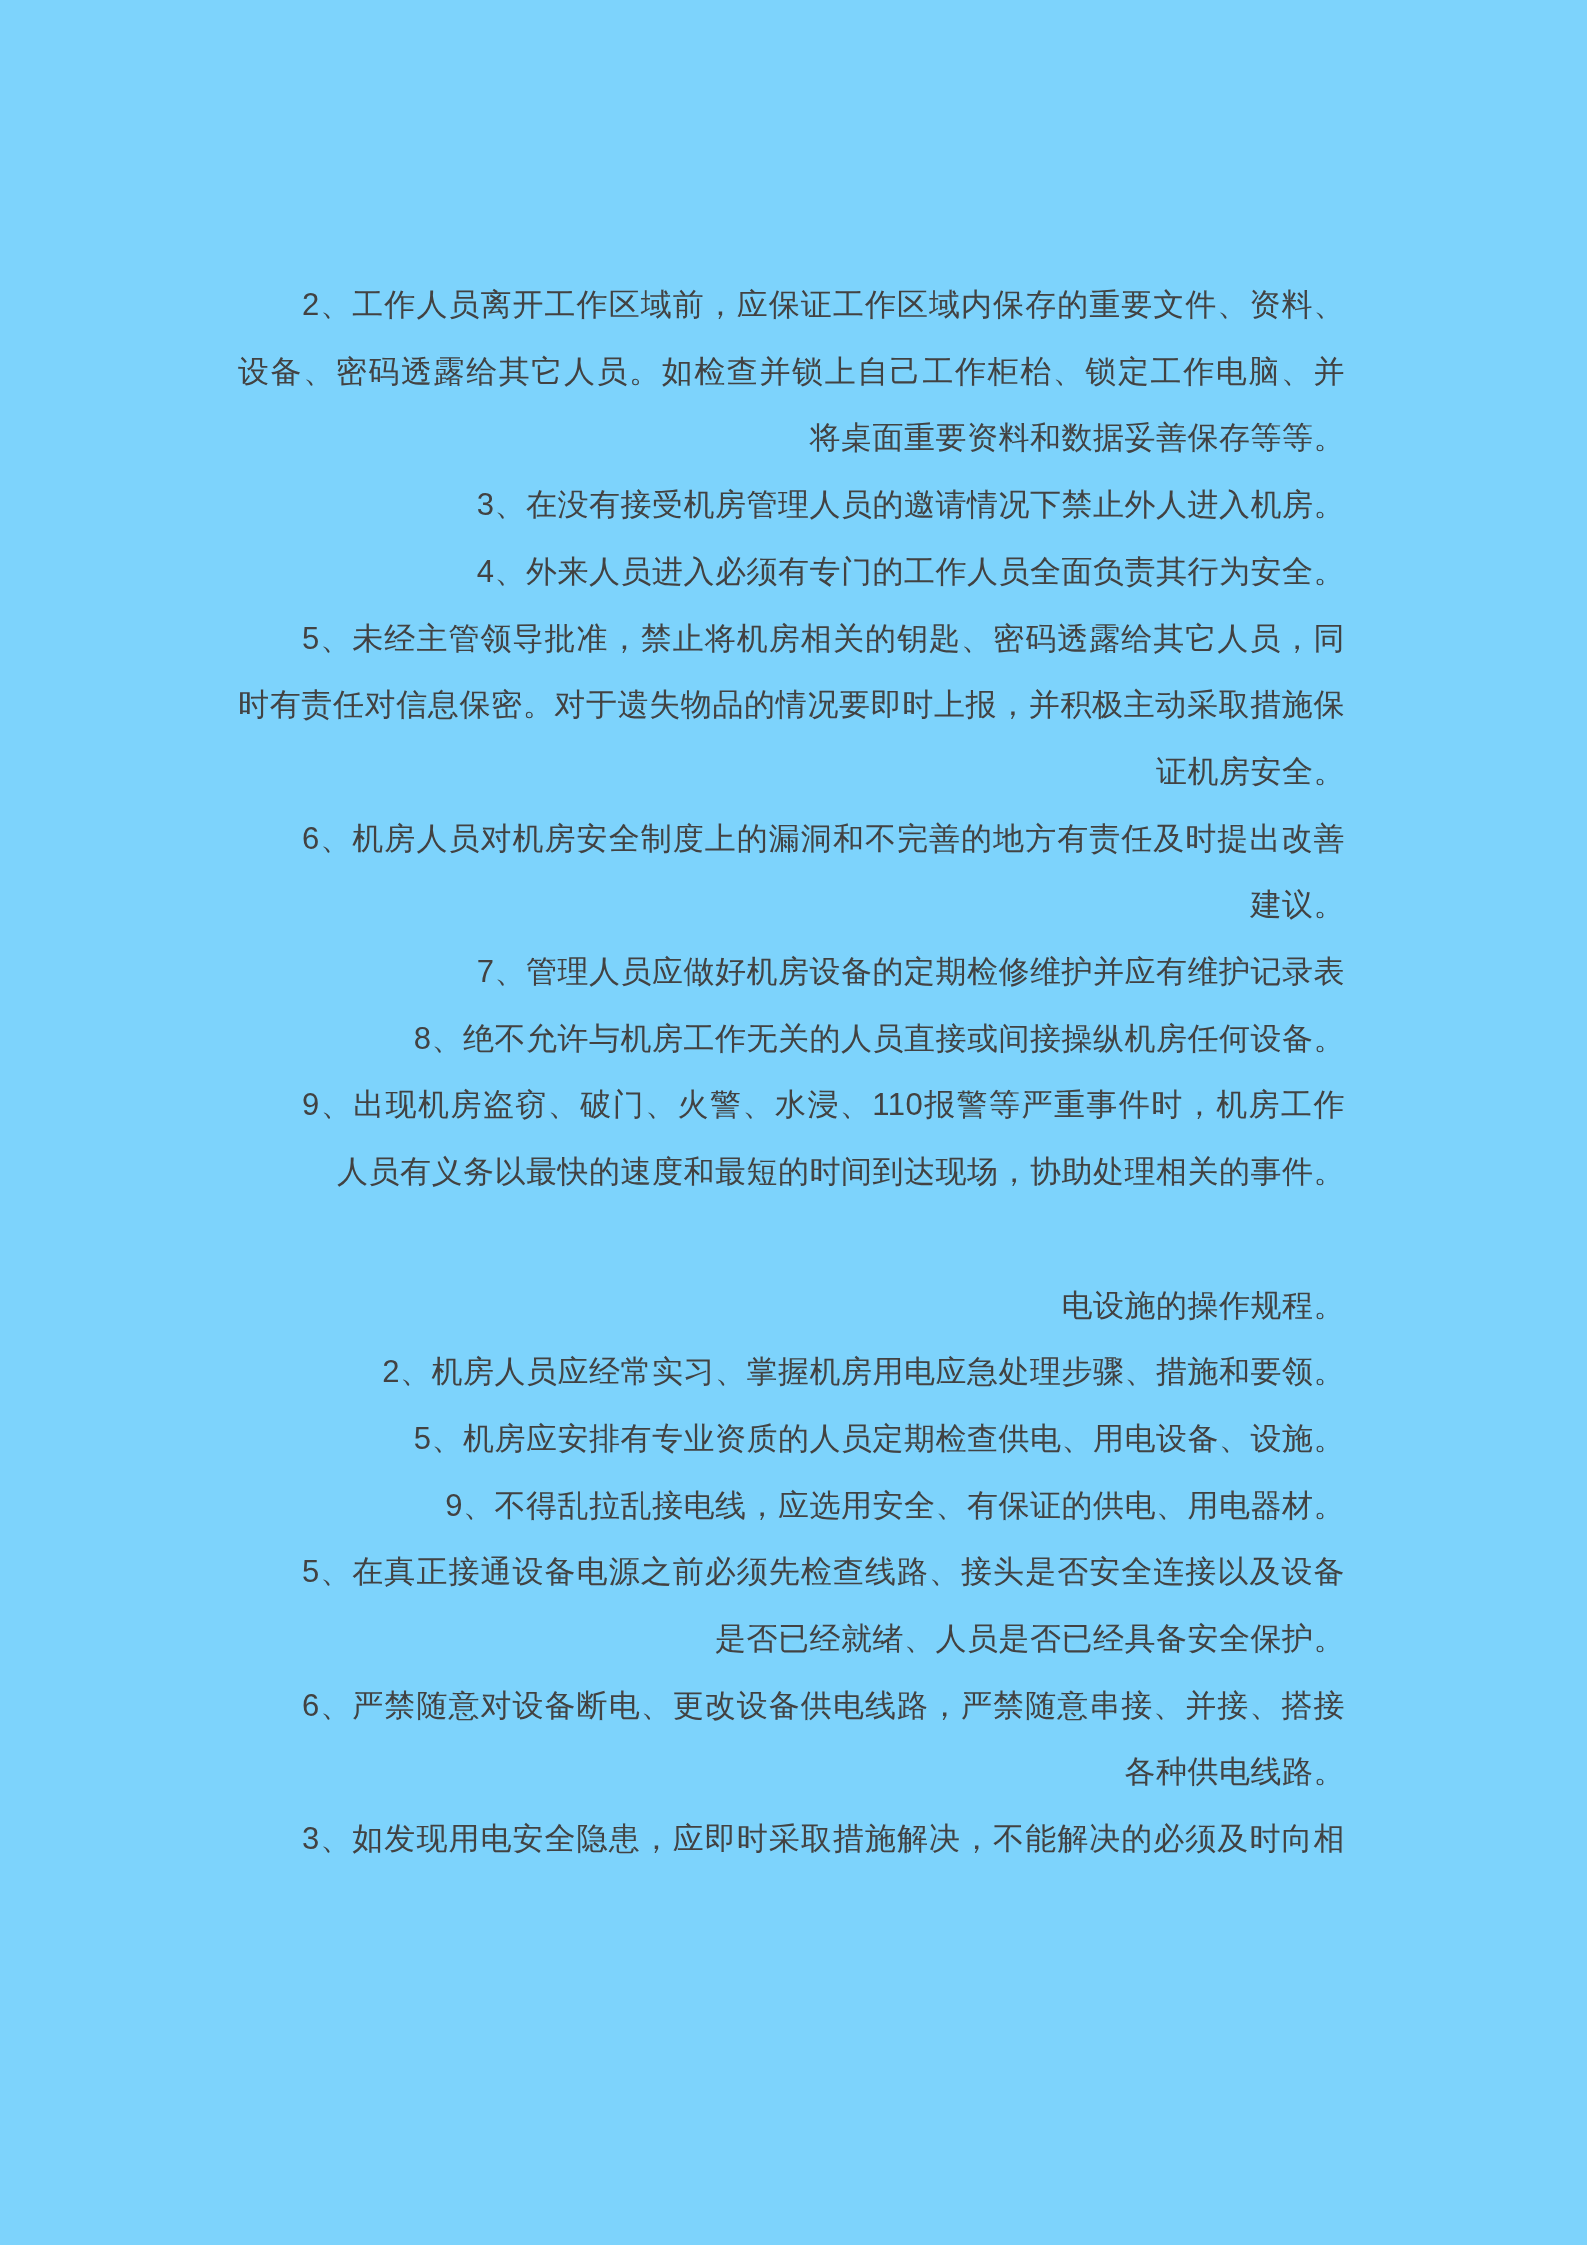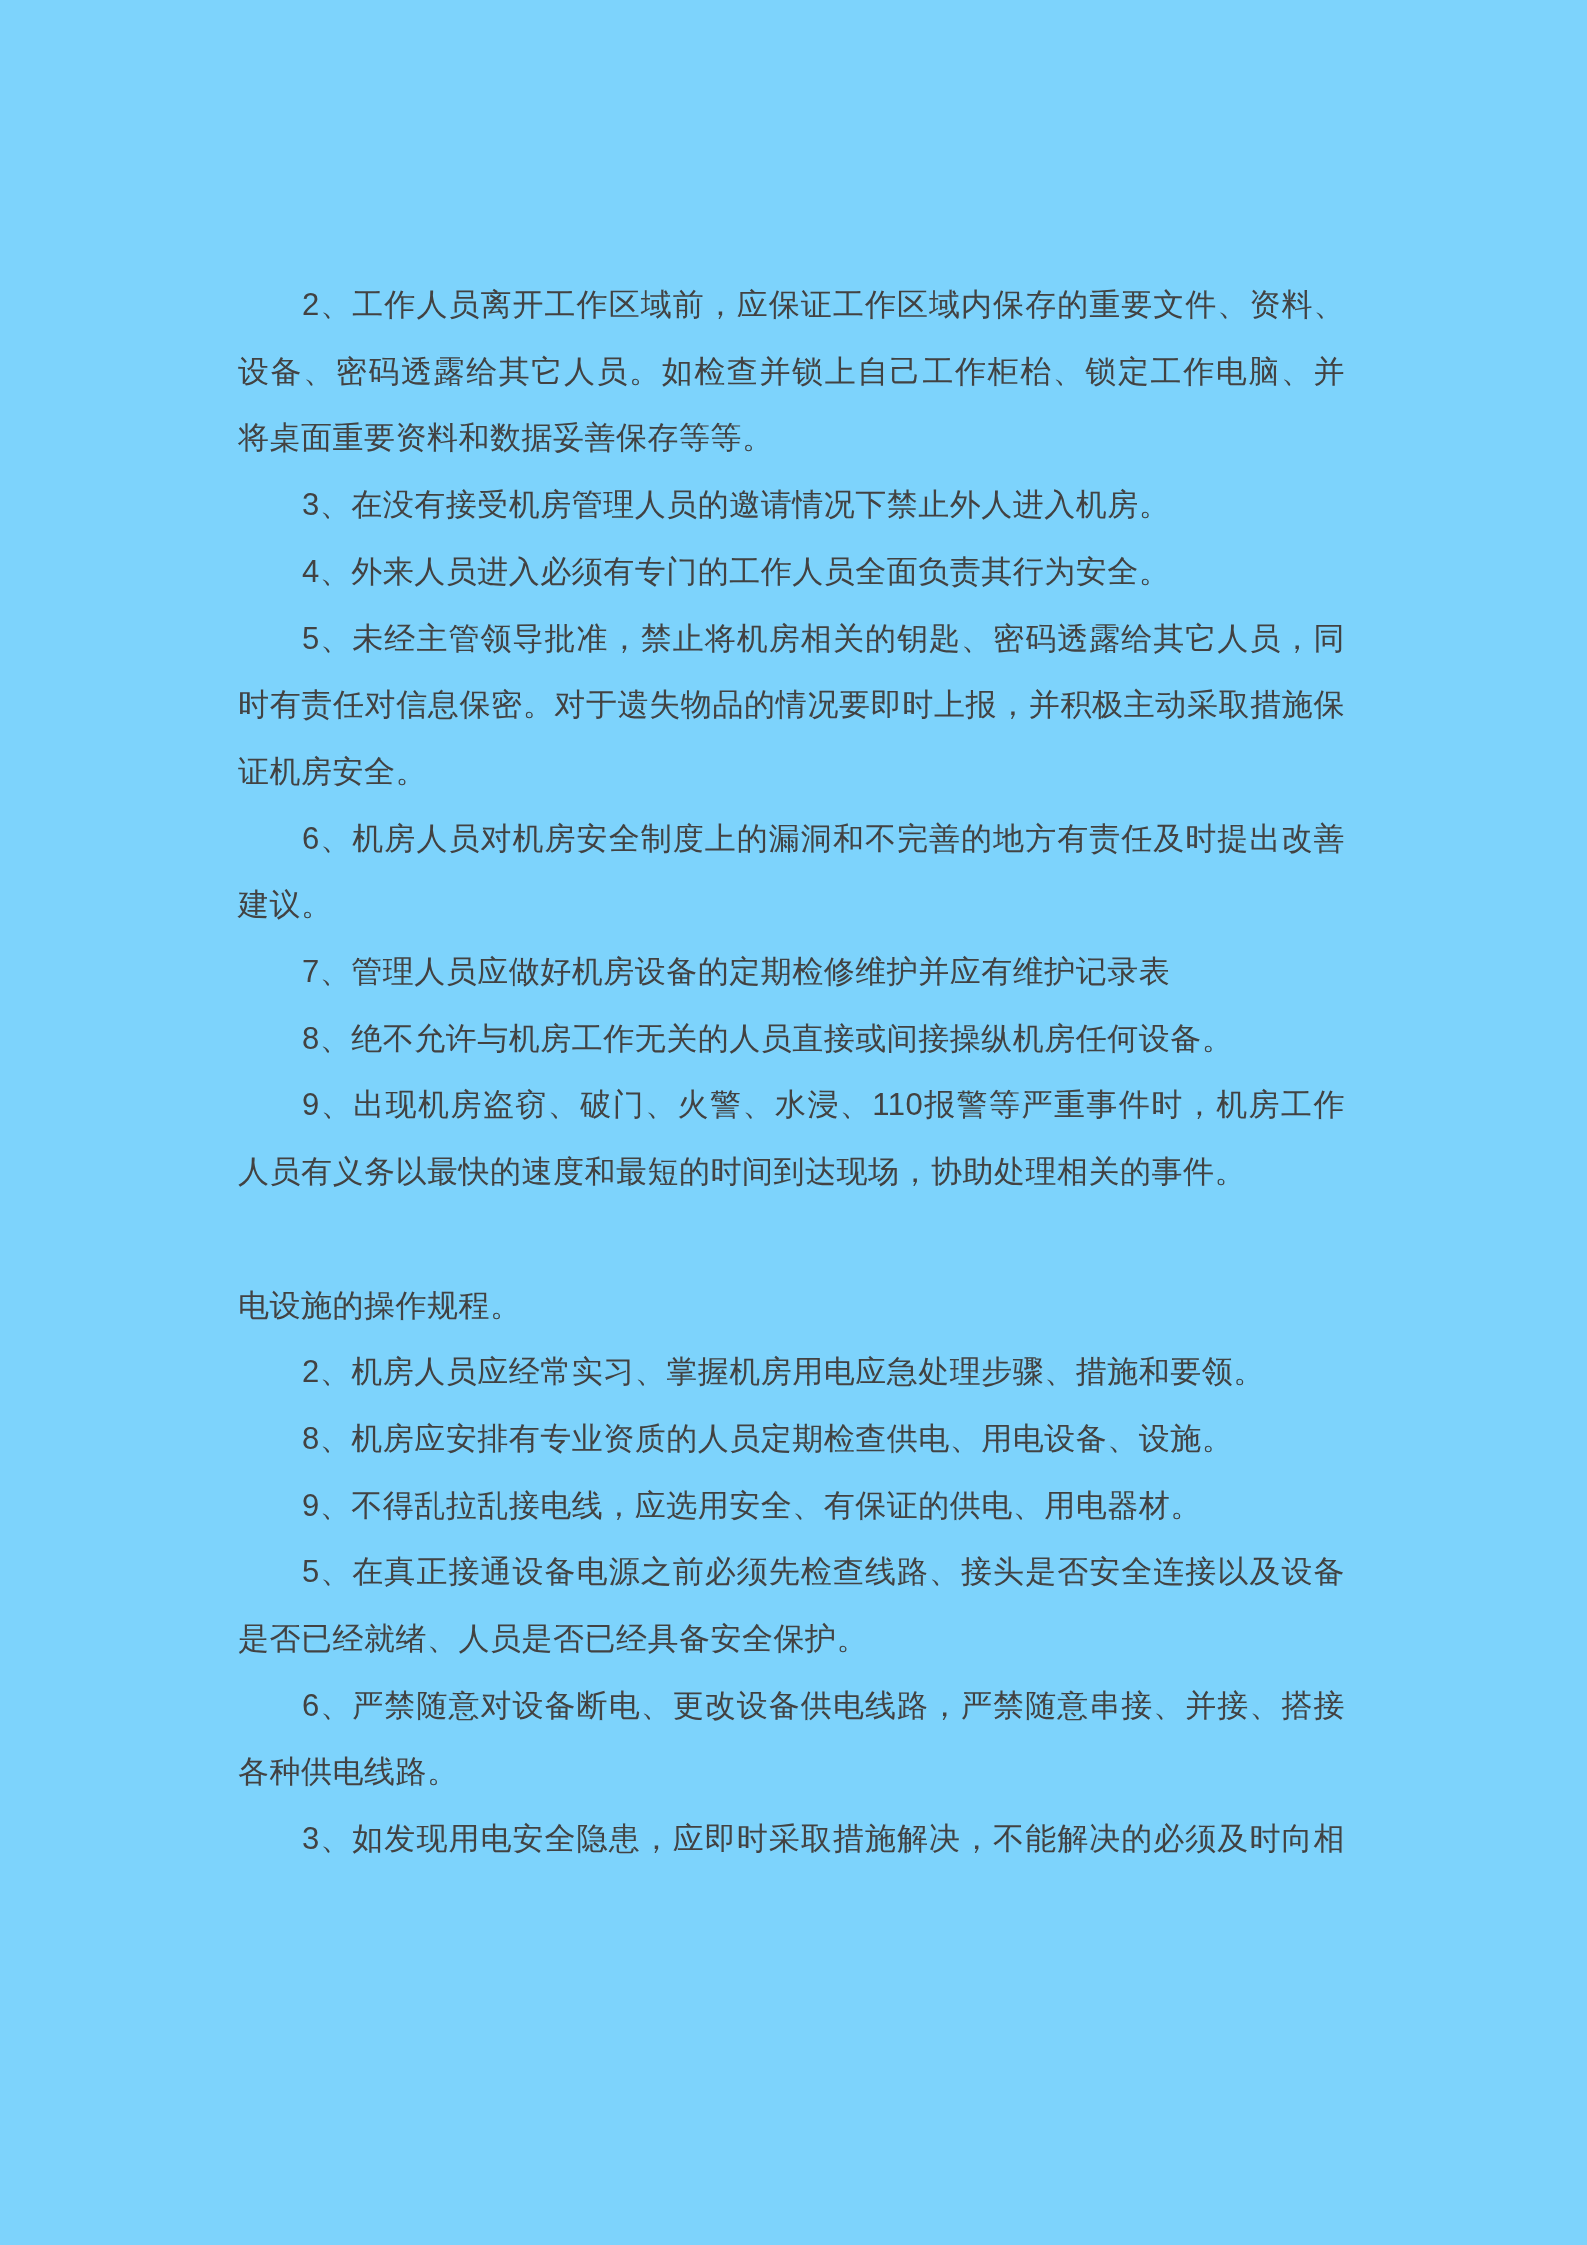--- a/index.html
+++ b/index.html
@@ -21,21 +21,21 @@
     top: 272px;
     width: 1107px;
     font-size: 31px;
     line-height: 66.7px;
     color: #424242;
     letter-spacing: 0.5px;
   }
   .ln {
     min-height: 66.7px;
     white-space: normal;
-    text-align: left;
+    text-align: right;
   }
   
   .ind {
     text-indent: 64px;
   }
   
   .j {
     text-align: justify;
     text-align-last: justify;
     text-justify: inter-character;
@@ -67,21 +67,21 @@
     <div class="ln ind">7、管理人员应做好机房设备的定期检修维护并应有维护记录表</div>
     <div class="ln ind">8、绝不允许与机房工作无关的人员直接或间接操纵机房任何设备。</div>
     <div class="ln ind j">9、出现机房盗窃、破门、火警、水浸、110报警等严重事件时，机房工作</div>
     <div class="ln">人员有义务以最快的速度和最短的时间到达现场，协助处理相关的事件。</div>
 
     <div class="blank"></div>
 
 
     <div class="ln">电设施的操作规程。</div>
     <div class="ln ind">2、机房人员应经常实习、掌握机房用电应急处理步骤、措施和要领。</div>
-    <div class="ln ind">8、机房应安排有专业资质的人员定期检查供电、用电设备、设施。</div>
+    <div class="ln ind">5、机房应安排有专业资质的人员定期检查供电、用电设备、设施。</div>
     <div class="ln ind">9、不得乱拉乱接电线，应选用安全、有保证的供电、用电器材。</div>
     <div class="ln ind j">5、在真正接通设备电源之前必须先检查线路、接头是否安全连接以及设备</div>
     <div class="ln">是否已经就绪、人员是否已经具备安全保护。</div>
     <div class="ln ind j">6、严禁随意对设备断电、更改设备供电线路，严禁随意串接、并接、搭接</div>
     <div class="ln">各种供电线路。</div>
     <div class="ln ind j">3、如发现用电安全隐患，应即时采取措施解决，不能解决的必须及时向相</div>
 
   </div>
 </div>
 

